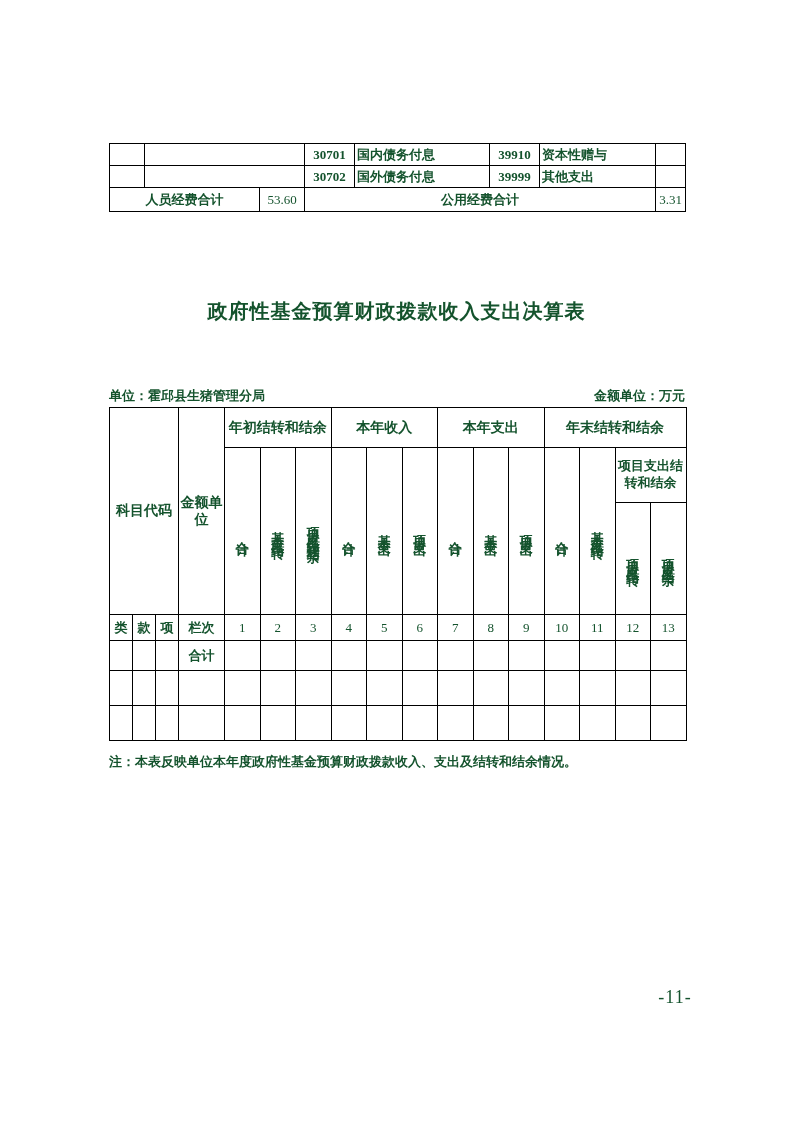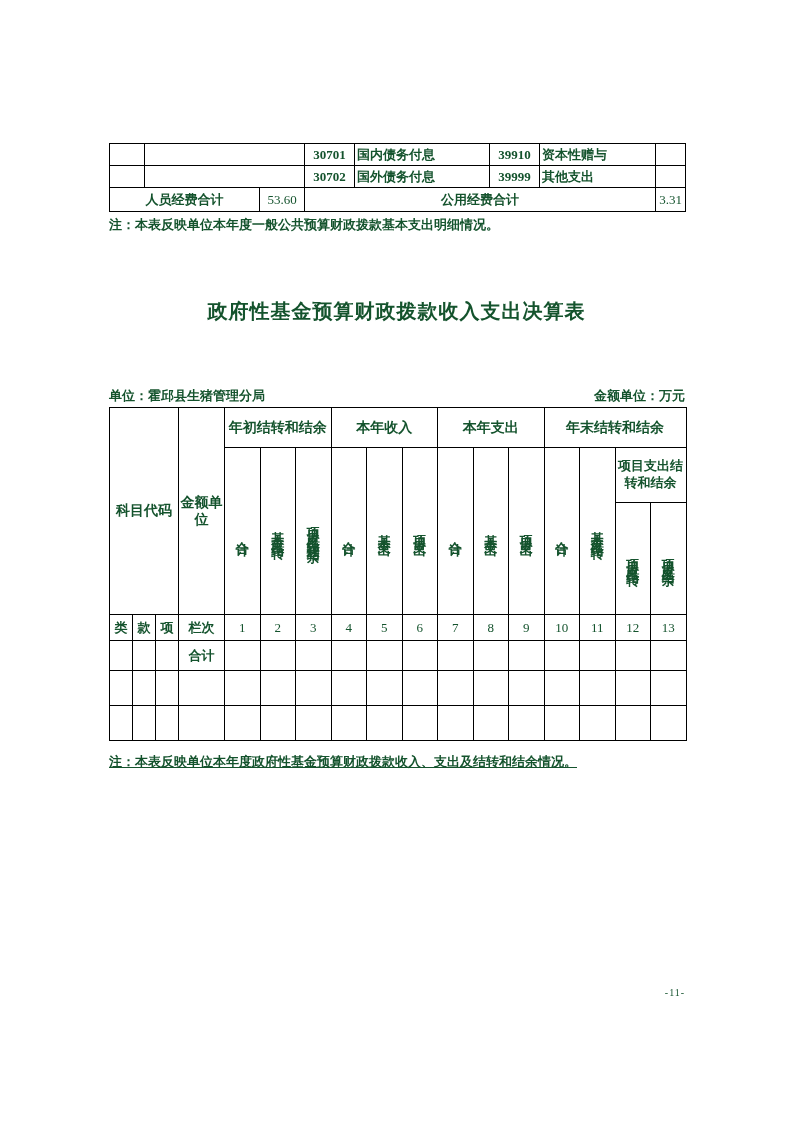--- a/index.html
+++ b/index.html
@@ -28,21 +28,21 @@
   .main-table th,.main-table td{border:1px solid #000;vertical-align:middle;text-align:center;
       padding:0;overflow:hidden;}
   .main-table th{font-family:"Liberation Sans","DejaVu Sans",sans-serif;font-weight:bold;font-size:14px;}
   .group-h{padding:2px 6px;line-height:1.25;}
   .sub-h{font-size:13px !important;padding:2px 8px;line-height:1.3;}
   .vtext{writing-mode:vertical-rl;text-orientation:upright;letter-spacing:3px;
          font-size:13px;display:inline-block;line-height:1;}
   .num-cell{font-family:"Liberation Serif","DejaVu Serif",serif;font-size:13px;font-weight:normal;}
   .heji-cell{font-family:"Liberation Sans","DejaVu Sans",sans-serif;font-weight:bold;font-size:13px;}
 
-  .pagenum{font-size:10px;letter-spacing:1px;}
+  .pagenum{font-size:18px;letter-spacing:1px;}
 </style>
 </head>
 <body>
 
 <div class="page">
 
   <table class="frag-table abs" style="left:109px;top:143px;">
     <colgroup>
       <col style="width:35px">
         <col style="width:115px">
@@ -74,21 +74,20 @@
     </tr>
     <tr style="height:24px">
       <td colspan="2" class="center hei">人员经费合计</td>
       <td class="center num">53.60</td>
       <td colspan="4" class="center hei">公用经费合计</td>
       <td class="center num">3.31</td>
     </tr>
   </tbody>
     </table>
 
-  <div class="abs hei note-text" style="left:109px;top:215px;width:576px;">注：本表反映单位本年度一般公共预算财政拨款基本支出明细情况。</div>
 
   <div class="abs title hei" style="top:298px;">政府性基金预算财政拨款收入支出决算表</div>
 
 
   <div class="abs" style="left:109px;top:387px;width:576px;">
     <span class="meta hei" style="float:left;">单位：霍邱县生猪管理分局</span>
     <span class="meta hei" style="float:right;margin-left:12px;">金额单位：万元</span>
   </div>
 
   <table class="main-table abs" style="left:109px;top:407px;">
@@ -210,19 +209,19 @@
           <td></td>
       <td></td>
           <td></td>
       <td></td>
           <td></td>
       <td></td>
     </tr>
   </tbody>
     </table>
 
-  <div class="abs" style="left:109px;top:752px;width:540px;text-decoration:underline;">
+  <div class="abs" style="left:109px;top:752px;width:540px;">
     <div class="hei note-text">注：本表反映单位本年度政府性基金预算财政拨款收入、支出及结转和结余情况。</div>
   </div>
 
   <div class="abs pagenum" style="left:640px;top:987px;width:70px;text-align:center;">-11-</div>
 
 </div>
 
 </body></html>

